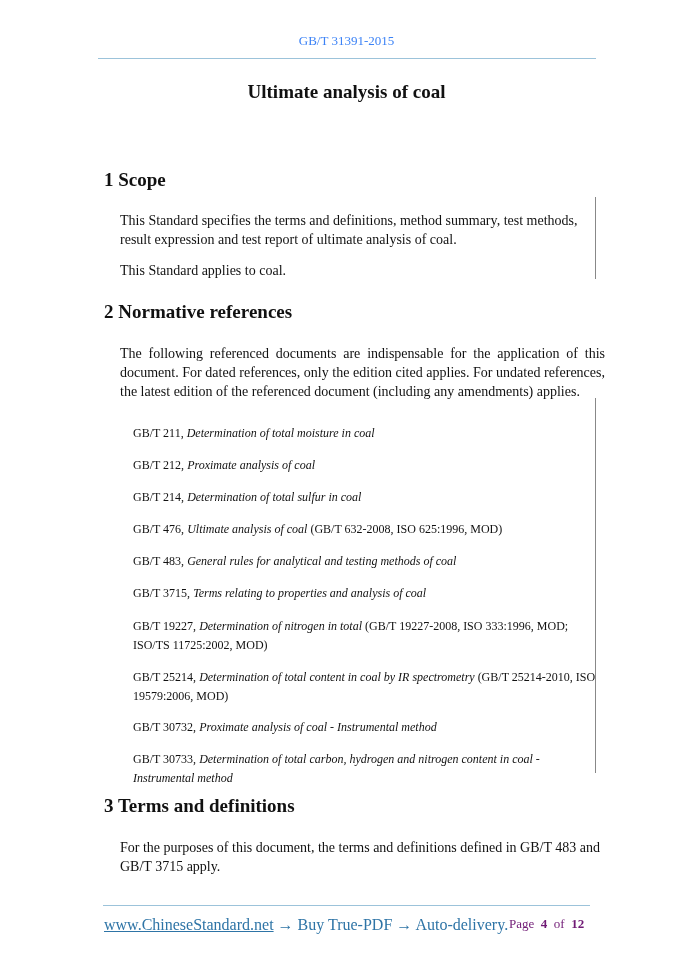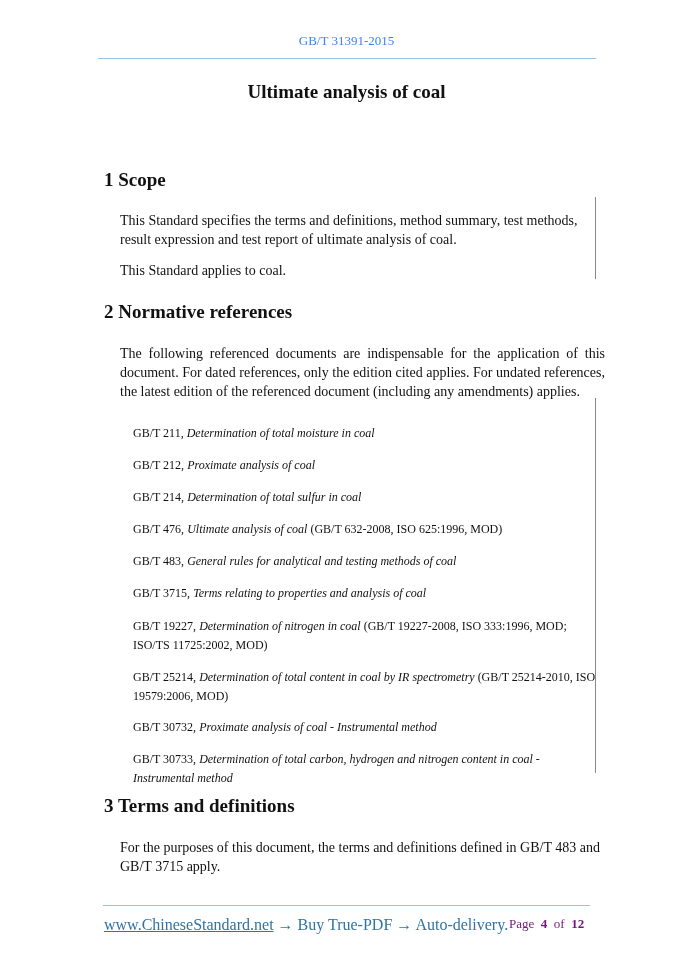--- a/index.html
+++ b/index.html
@@ -39,21 +39,21 @@
 <h2 class="h1" style="top:301px">2 Normative references</h2>
 <p class="para justify" style="top:344px">The following referenced documents are indispensable for the application of this document. For dated references, only the edition cited applies. For undated references, the latest edition of the referenced document (including any amendments) applies.</p>
 <div class="revbar" style="top:398px;height:375px"></div>
 
 <p class="ref" style="top:412px"><span>GB/T 211, </span><i>Determination of total moisture in coal</i><span></span></p>
 <p class="ref" style="top:444px"><span>GB/T 212, </span><i>Proximate analysis of coal</i><span></span></p>
 <p class="ref" style="top:476px"><span>GB/T 214, </span><i>Determination of total sulfur in coal</i><span></span></p>
 <p class="ref" style="top:508px"><span>GB/T 476, </span><i>Ultimate analysis of coal</i><span> (GB/T 632-2008, ISO 625:1996, MOD)</span></p>
 <p class="ref" style="top:540px"><span>GB/T 483, </span><i>General rules for analytical and testing methods of coal</i><span></span></p>
 <p class="ref" style="top:572px"><span>GB/T 3715, </span><i>Terms relating to properties and analysis of coal</i><span></span></p>
-<p class="ref" style="top:605px"><span>GB/T 19227, </span><i>Determination of nitrogen in coal</i><span> (GB/T 19227-2008, ISO 333:1996, MOD; ISO/TS 11725:2002, MOD)</span></p>
+<p class="ref" style="top:605px"><span>GB/T 19227, </span><i>Determination of nitrogen in total</i><span> (GB/T 19227-2008, ISO 333:1996, MOD; ISO/TS 11725:2002, MOD)</span></p>
 <p class="ref" style="top:656px"><span>GB/T 25214, </span><i>Determination of total content in coal by IR spectrometry</i><span> (GB/T 25214-2010, ISO 19579:2006, MOD)</span></p>
 <p class="ref" style="top:706px"><span>GB/T 30732, </span><i>Proximate analysis of coal - Instrumental method</i><span></span></p>
 <p class="ref" style="top:738px"><span>GB/T 30733, </span><i>Determination of total carbon, hydrogen and nitrogen content in coal - Instrumental method</i><span></span></p>
 
 <h2 class="h1" style="top:795px">3 Terms and definitions</h2>
 <p class="para" style="top:838px">For the purposes of this document, the terms and definitions defined in GB/T 483 and GB/T 3715 apply.</p>
 
 <div class="rule bottom"></div>
 <div class="footer-left">
   <a href="#">www.ChineseStandard.net</a><span> → </span><span>Buy True-PDF</span><span> → </span><span>Auto-delivery.</span>

